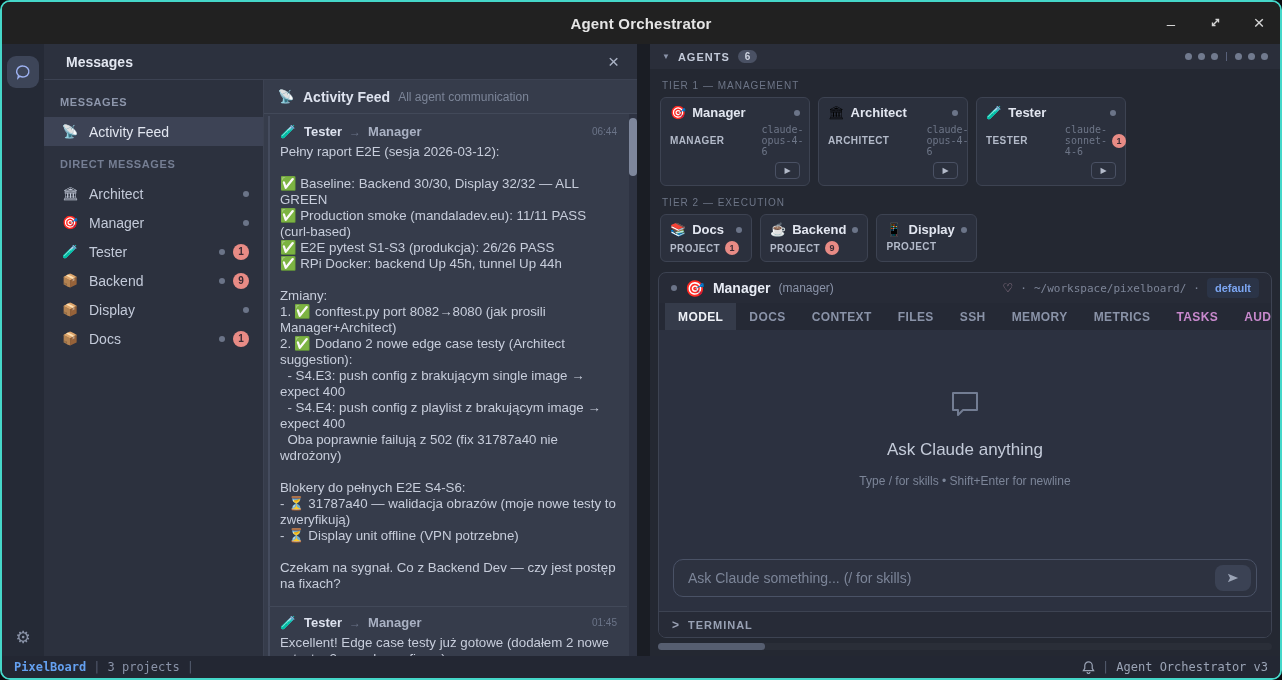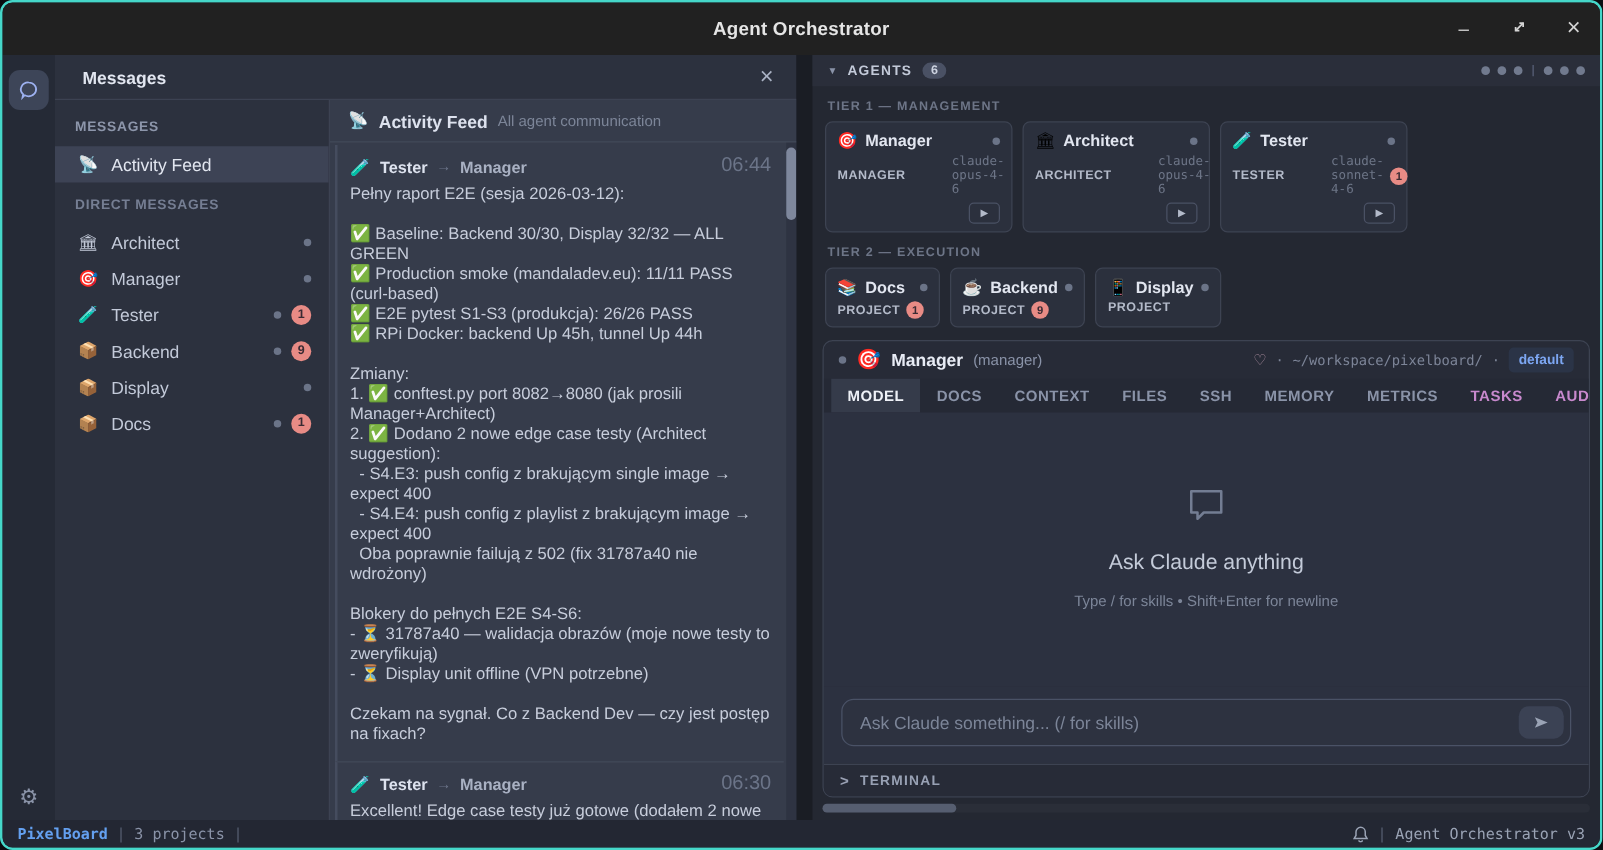--- a/index.html
+++ b/index.html
@@ -44,32 +44,32 @@
   .feed-header .fs { font-size:12px; color:#7c8598; }
   .feed-scroll { flex:1; position:relative; overflow:hidden; padding:2px 10px 0 2px; }
   .vtrack { position:absolute; right:0; top:0; bottom:0; width:8px; background:#2e3342; }
   .vthumb { position:absolute; right:0; top:4px; width:8px; height:58px; border-radius:4px; background:#7e879c; }
   .msg { border-left:2px solid #454c5e; padding:8px 10px 14px 10px; margin-left:2px; }
   .msg + .msg { border-top:1px solid #424959; }
   .msg-head { display:flex; align-items:center; gap:7px; margin-bottom:5px; }
   .msg-head .from { font-weight:bold; font-size:13px; color:#dde2ee; }
   .msg-head .arrow { font-size:12px; color:#6b7488; }
   .msg-head .to { font-weight:bold; font-size:13px; color:#a9b1c3; }
-  .msg-head .time { margin-left:auto; font-size:16px; color:#6b7488; }
+  .msg-head .time { margin-left:auto; font-size:10px; color:#6b7488; }
   .msg-body { font-size:13.3px; line-height:16px; color:#c7cddb; white-space:pre-wrap; word-wrap:break-word; }
   
   .right { flex:1; margin-left:13px; background:#242832; display:flex; flex-direction:column; min-width:0; padding-bottom:2px; }
   .agents-bar { flex:0 0 25px; background:#2a2e3a; display:flex; align-items:center; gap:8px; padding:0 12px; }
   .agents-bar .tri { font-size:8px; color:#8a93a8; }
   .agents-bar .al { font-size:11px; font-weight:bold; letter-spacing:1px; color:#c3cad9; }
   .count-pill { background:#4a5164; color:#cdd3e0; font-size:10px; font-weight:bold; border-radius:8px; padding:1px 7px; }
   .dots { margin-left:auto; display:flex; align-items:center; gap:6px; }
   .dot7 { width:7px; height:7px; border-radius:50%; background:#717a8e; }
   .dot-sep { width:1px; height:9px; background:#59617a; margin:0 2px; }
-  .tier-label { font-size:10px; font-weight:bold; letter-spacing:1px; color:#6d7587; margin:11px 12px 6px; }
+  .tier-label { font-size:10px; font-weight:normal; letter-spacing:1px; color:#6d7587; margin:11px 12px 6px; }
   .card-row { display:flex; gap:8px; padding:0 10px; }
   .card { background:#2b303d; border:1px solid #3d4352; border-radius:6px; padding:7px 9px 6px; }
   .card.t1 { width:150px; }
   .card.t2 { min-width:92px; }
   .card-top { display:flex; align-items:center; gap:6px; }
   .card-top .ci { font-size:13px; }
   .card-top .cn { font-weight:bold; font-size:13px; color:#e2e6f0; }
   .card-top .presence-dot { margin-left:auto; }
   .card-sub { display:flex; align-items:center; gap:5px; margin-top:4px; }
   .role { font-size:10px; font-weight:bold; color:#b3bac9; letter-spacing:.4px; }
@@ -244,21 +244,21 @@
 - ⏳ Display unit offline (VPN potrzebne)
 
 Czekam na sygnał. Co z Backend Dev — czy jest postęp na fixach?</div>
             </div>
             <div class="msg">
               <div class="msg-head">
                 <span class="li-icon">🧪</span>
                 <span class="from">Tester</span>
                 <span class="arrow">→</span>
                 <span class="to">Manager</span>
-                <span class="time">06:30</span>
+                <span class="time">01:45</span>
               </div>
               <div class="msg-body">Excellent! Edge case testy już gotowe (dodałem 2 nowe w test_e2e_push_config.py):
 - S4.E3: push config z single missing image → expect 400
 - S4.E4: push config z playlist z missing image → expect 400
 
 Oba testy teraz failują z 502 (fix nie wdrożony na produkcji). Po approve i deploy — przetestuję natychmiast.</div>
             </div>
             <div class="vtrack">
                 <div class="vthumb"></div>
               </div>

